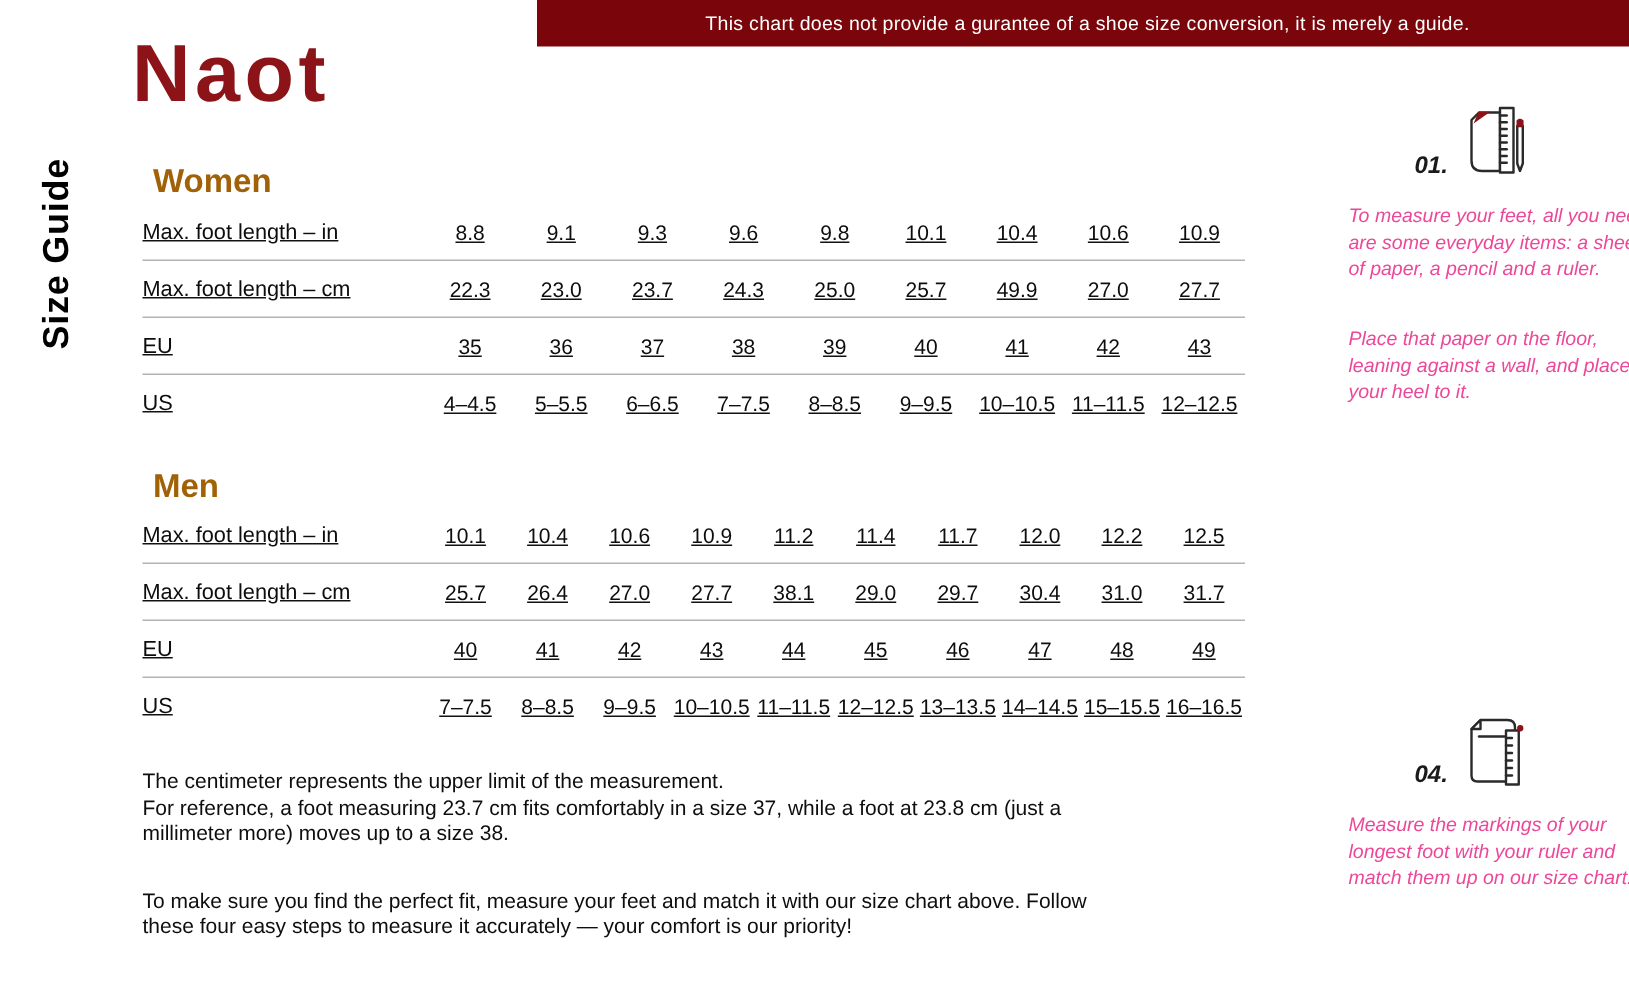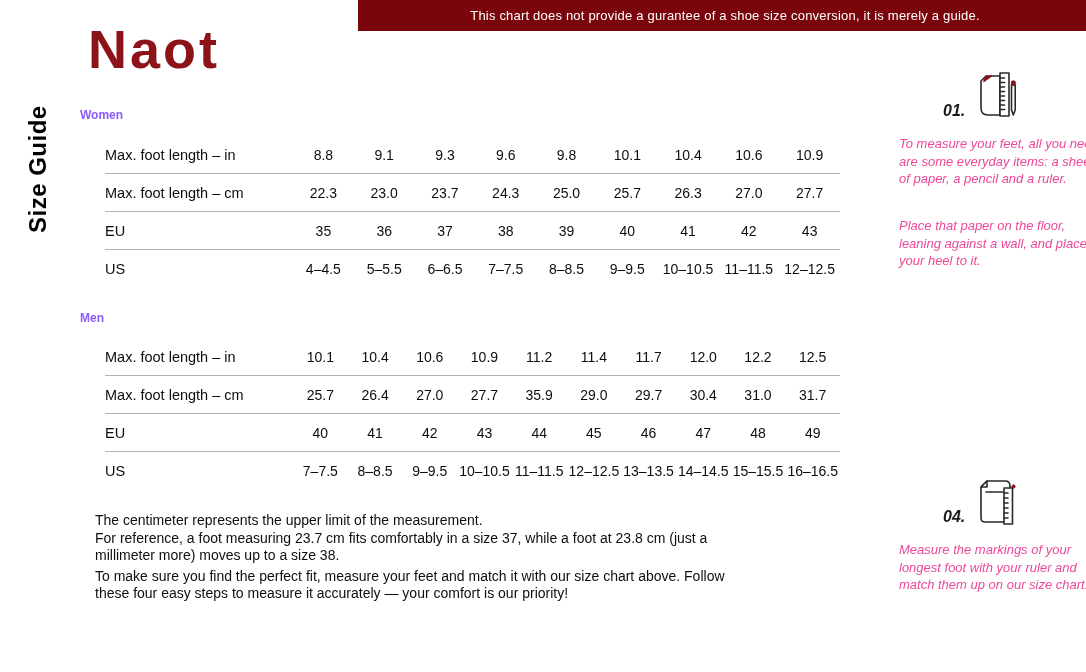--- a/index.html
+++ b/index.html
@@ -31,43 +31,43 @@
   
   .side-label {
     position: absolute; left: 24px; top: 93px; height: 152px; width: 32px;
     writing-mode: vertical-rl; transform: rotate(180deg);
     font-size: 24px; font-weight: 700; color: #000;
     text-align: center; letter-spacing: .5px;
   }
 
   
   .section-heading {
-    position: absolute; left: 80px;
-    font-size: 12px; font-weight: 700; color: #8b5cf6;
+    position: absolute; left: 102px;
+    font-size: 22px; font-weight: 700; color: #a16207;
   }
   .h-women { top: 108px; }
   .h-men   { top: 311px; }
 
-  .size-table { position: absolute; left: 105px; width: 735px; }
+  .size-table { position: absolute; left: 95px; width: 735px; text-decoration: underline; }
   .t-women { top: 136px; }
   .t-men   { top: 338px; }
 
   .trow { display: flex; align-items: center; height: 38px; }
   .trow.sep { border-bottom: 1px solid #b3b3b3; }
   .tlabel { width: 188px; flex: none; font-size: 14.5px; color: #0d0d0d; }
   .tcells { flex: 1; display: flex; }
   .tcell { flex: 1; text-align: center; font-size: 14px; color: #0d0d0d; white-space: nowrap; }
 
   
   .notes {
     position: absolute; left: 95px; top: 512px; width: 745px;
     font-size: 14px; line-height: 17.5px; color: #0e0e0e;
   }
   .notes p { white-space: pre-line; }
-  .notes p + p { margin-top: 3px; }
+  .notes p + p { margin-top: 27px; }
 
   
   .step { position: absolute; left: 899px; width: 231px; font-style: italic; }
   .s1 { top: 74px; }
   .s2 { top: 208px; }
   .s3 { top: 342px; }
   .s4 { top: 480px; }
   .step-head {
     display: flex; align-items: flex-end; height: 52px;
     padding-left: 44px;
@@ -117,21 +117,21 @@
     </div>
     <div class="trow sep">
       <div class="tlabel">Max. foot length – cm</div>
       <div class="tcells">
         <div class="tcell">22.3</div>
         <div class="tcell">23.0</div>
         <div class="tcell">23.7</div>
         <div class="tcell">24.3</div>
         <div class="tcell">25.0</div>
         <div class="tcell">25.7</div>
-        <div class="tcell">26.3</div>
+        <div class="tcell">49.9</div>
         <div class="tcell">27.0</div>
         <div class="tcell">27.7</div>
       </div>
     </div>
     <div class="trow sep">
       <div class="tlabel">EU</div>
       <div class="tcells">
         <div class="tcell">35</div>
         <div class="tcell">36</div>
         <div class="tcell">37</div>
@@ -176,21 +176,21 @@
         <div class="tcell">12.5</div>
       </div>
     </div>
     <div class="trow sep">
       <div class="tlabel">Max. foot length – cm</div>
       <div class="tcells">
         <div class="tcell">25.7</div>
         <div class="tcell">26.4</div>
         <div class="tcell">27.0</div>
         <div class="tcell">27.7</div>
-        <div class="tcell">35.9</div>
+        <div class="tcell">38.1</div>
         <div class="tcell">29.0</div>
         <div class="tcell">29.7</div>
         <div class="tcell">30.4</div>
         <div class="tcell">31.0</div>
         <div class="tcell">31.7</div>
       </div>
     </div>
     <div class="trow sep">
       <div class="tlabel">EU</div>
       <div class="tcells">

